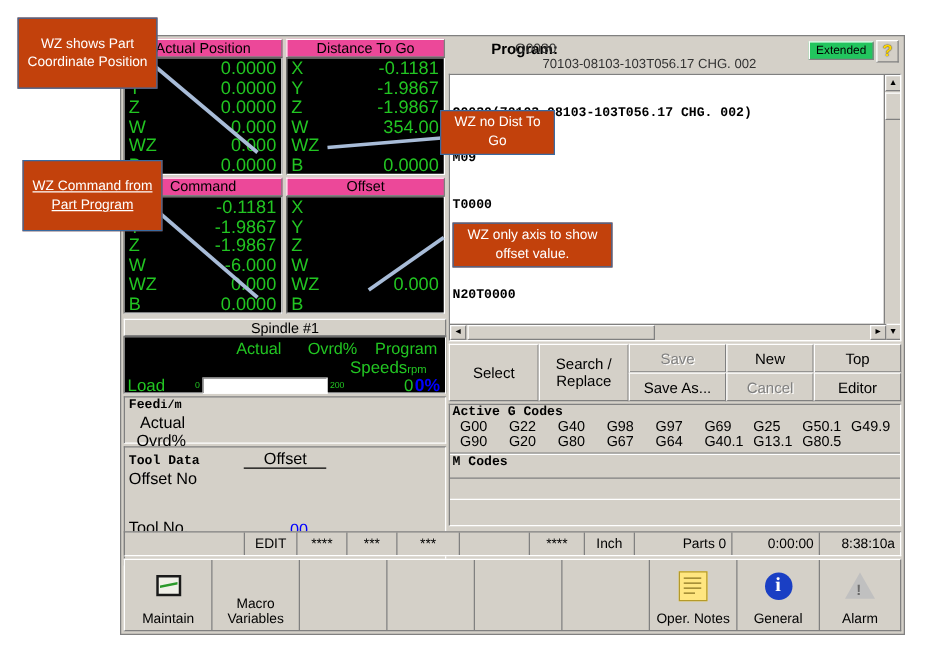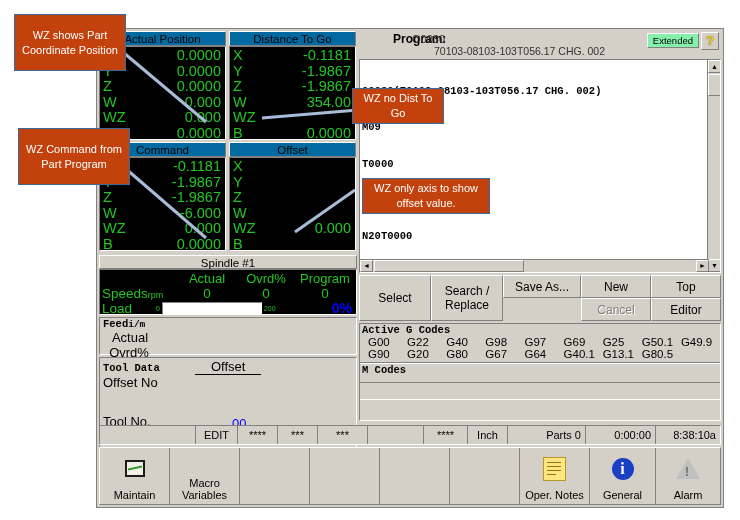--- a/index.html
+++ b/index.html
@@ -13,21 +13,21 @@
     position:absolute;left:96px;top:28px;width:628px;height:480px;
     background:#d4d0c8;border:1px solid #808080;
     box-sizing:border-box;
   }
 
   
   .posWrap{position:absolute;left:2px;top:2px;width:258px;height:222px;}
   .panel{position:absolute;width:127px;}
   .panel .hdr{
     height:15px;line-height:15px;text-align:center;
-    font-size:11.5px;color:#000;background:#0369a1;
+    font-size:11.5px;color:#000;background:#ec4899;
     border:1px solid;border-color:#fff #808080 #808080 #fff;
     box-sizing:border-box;
   }
   .panel .body{
     background:#000000;border:1px solid;
     border-color:#808080 #fff #fff #808080;
     box-sizing:border-box;padding:1px 2px 0 2px;
   }
   .axisrow{
     display:flex;justify-content:space-between;align-items:baseline;
@@ -51,21 +51,21 @@
     background:#d4d0c8;border:1px solid;border-color:#fff #808080 #808080 #fff;
     box-sizing:border-box;
   }
   .sp-body{
     background:#000;border:1px solid;border-color:#808080 #fff #fff #808080;
     box-sizing:border-box;height:46px;position:relative;color:#22c522;
   }
   .sp-colhdr{position:absolute;top:1px;left:0;width:100%;display:flex;font-size:13px;}
   .sp-colhdr span{text-align:center;}
   .c1{width:78px;}.c2{width:58px;}.c3{width:60px;}.c4{width:58px;}
-  .sp-speeds{position:absolute;top:16px;left:0;width:100%;display:flex;font-size:13.5px;align-items:flex-end;}
+  .sp-speeds{position:absolute;top:16px;left:0;width:100%;display:flex;font-size:13.5px;align-items:flex-end;flex-direction:column;}
   .sp-speeds .lab{width:78px;padding-left:2px;box-sizing:border-box;}
   .sp-speeds .rpm{font-size:9px;}
   .sp-load{position:absolute;top:30px;left:0;width:100%;display:flex;align-items:center;font-size:13.5px;}
   .sp-load .lab{width:54px;padding-left:2px;box-sizing:border-box;}
   .loadbar{
     width:100px;height:13px;background:#ffffff;
     border:1px solid;border-color:#808080 #fff #fff #808080;box-sizing:border-box;
   }
   .tick{font-size:7px;color:#22c522;padding:0 2px;}
   .sp-pct{color:#0000ff;font-size:14px;margin-left:auto;padding-right:4px;font-weight:bold;}
@@ -94,21 +94,21 @@
   .td-num{position:absolute;left:132px;top:58px;font-size:13px;color:#0000ff;}
 
   
   #progWrap{position:absolute;left:262px;top:2px;width:362px;height:242px;}
   .prog-top{position:relative;height:28px;}
   .prog-lab{position:absolute;left:2px;top:1px;font-size:12px;font-weight:bold;padding-left:32px;}
   .prog-no{position:absolute;left:53px;top:2px;font-size:11px;color:#333;}
   .prog-desc{position:absolute;left:75px;top:14px;font-size:10.5px;color:#333;}
   .ext-btn{
     position:absolute;right:22px;top:2px;font-size:9.5px;padding:1px 5px;
-    background:#86efac;border:1px solid;border-color:#fff #808080 #808080 #fff;
+    background:#22c55e;border:1px solid;border-color:#fff #808080 #808080 #fff;
   }
   .help-ico{
     position:absolute;right:2px;top:1px;width:16px;height:16px;background:#d4d0c8;
     border:1px solid;border-color:#fff #808080 #808080 #fff;
     color:#ffd700;font-size:13px;font-weight:bold;text-align:center;line-height:15px;
     text-shadow:0 0 1px #000;
   }
   .prog-text{
     position:absolute;left:0;top:28px;width:362px;height:214px;
     background:#ffffff;border:1px solid;border-color:#808080 #fff #fff #808080;
@@ -427,20 +427,21 @@
     </div>
   </div>
 
   <div id="btnRow">
     <div class="ebtn" style="width:72px;height:46px;">Select</div>
     <div class="ebtn" style="width:72px;height:46px;flex-direction:column;">
       <span>Search /</span>
       <span>Replace</span>
     </div>
     <div class="bcol" style="width:78px;">
+      <div class="ebtn dis">Save</div>
       <div class="ebtn">Save As...</div>
     </div>
     <div class="bcol" style="width:70px;">
       <div class="ebtn">New</div>
       <div class="ebtn dis">Cancel</div>
     </div>
     <div class="bcol" style="width:70px;">
       <div class="ebtn">Top</div>
       <div class="ebtn">Editor</div>
     </div>
@@ -544,17 +545,17 @@
   <svg width="740" height="520">
     <line x1="118" y1="48" x2="206" y2="122" stroke="#a8bcd8" stroke-width="3"></line>
     <line x1="118" y1="162" x2="206" y2="238" stroke="#a8bcd8" stroke-width="3"></line>
     <line x1="262" y1="118" x2="358" y2="110" stroke="#a8bcd8" stroke-width="3"></line>
     <line x1="295" y1="232" x2="355" y2="190" stroke="#a8bcd8" stroke-width="3"></line>
   </svg>
 </div>
 
 <div class="callout" style="left:14px;top:14px;width:112px;height:57px;">WZ shows Part Coordinate Position</div>
 
-<div class="callout" style="left:18px;top:128px;width:112px;height:57px;">WZ Command from Part Program</div>
+<div class="callout" style="left:18px;top:128px;width:112px;height:57px;text-decoration:underline;">WZ Command from Part Program</div>
 
 <div class="callout" style="left:352px;top:88px;width:92px;height:36px;">WZ no Dist To Go</div>
 
 <div class="callout" style="left:362px;top:178px;width:128px;height:36px;">WZ  only axis to show offset value.</div>
 
 </body></html>

